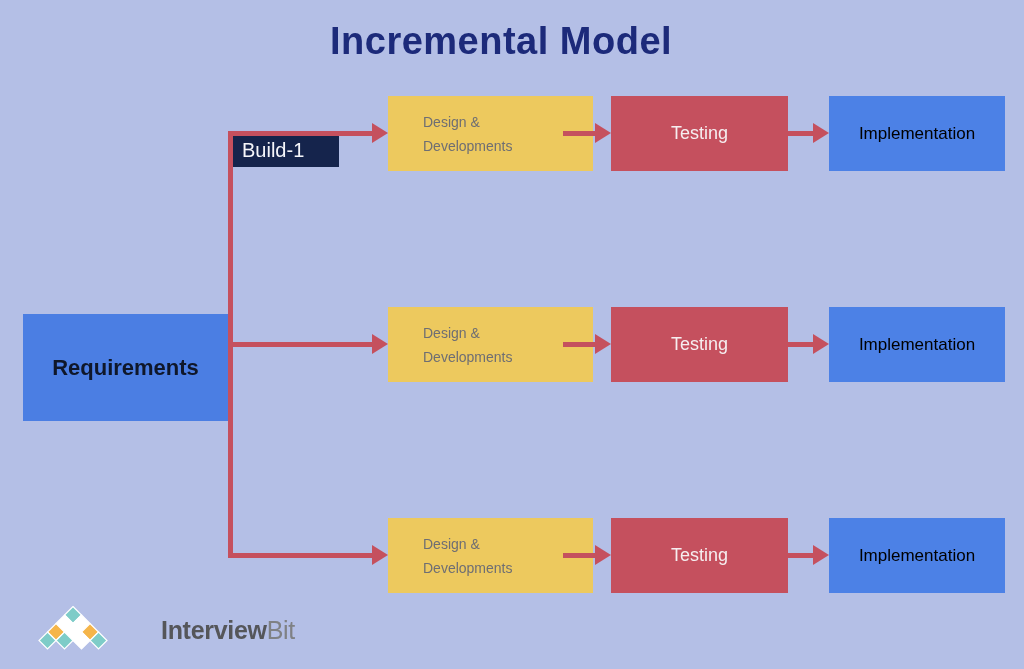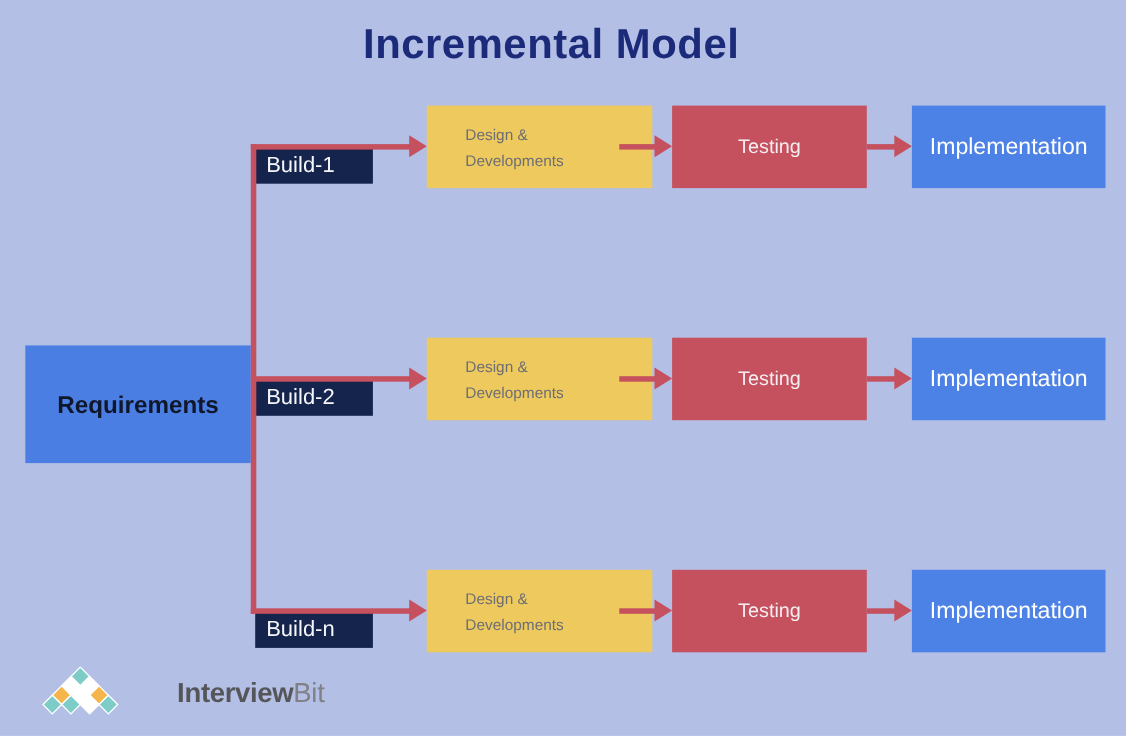--- a/index.html
+++ b/index.html
@@ -45,21 +45,21 @@
     left:388px;width:205px;background:#edc95e;
     color:#6e6e73;font-size:14px;line-height:24px;
     justify-content:flex-start;padding-left:35px;box-sizing:border-box;
     white-space:pre-line;
   }
   .testing-box{
     left:611px;width:177px;background:#c5505e;color:#f6eef0;font-size:18px;
     justify-content:center;
   }
   .impl-box{
-    left:829px;width:176px;background:#4c81e6;color:#ffffff;font-size:21px;
+    left:829px;width:176px;background:#4c81e6;color:#000000;font-size:17px;
     justify-content:center;
   }
   .logo{position:absolute;left:38px;top:606px;display:flex;align-items:center;gap:45px;}
   .logo svg{display:block;}
   .logo-text{margin-left:8px;font-size:25px;color:#55565a;letter-spacing:-0.3px;}
   .logo-text .b1{font-weight:bold;color:#55565a;}
   .logo-text .b2{font-weight:normal;color:#7f8184;}
 </style>
 </head>
 <body>
@@ -84,35 +84,33 @@
     <div class="head head-b"></div>
     <div class="stage testing-box">Testing</div>
     <div class="shaft shaft-c"></div>
     <div class="head head-c"></div>
     <div class="stage impl-box">Implementation</div>
   </div>
 
   <div class="row row-2">
     <div class="shaft shaft-a"></div>
     <div class="head head-a"></div>
-    <div class="build-box">Build-2</div>
     <div class="stage design-box">Design &amp;
 Developments</div>
     <div class="shaft shaft-b"></div>
     <div class="head head-b"></div>
     <div class="stage testing-box">Testing</div>
     <div class="shaft shaft-c"></div>
     <div class="head head-c"></div>
     <div class="stage impl-box">Implementation</div>
   </div>
 
   <div class="row row-3">
     <div class="shaft shaft-a"></div>
     <div class="head head-a"></div>
-    <div class="build-box">Build-n</div>
     <div class="stage design-box">Design &amp;
 Developments</div>
     <div class="shaft shaft-b"></div>
     <div class="head head-b"></div>
     <div class="stage testing-box">Testing</div>
     <div class="shaft shaft-c"></div>
     <div class="head head-c"></div>
     <div class="stage impl-box">Implementation</div>
   </div>
 

